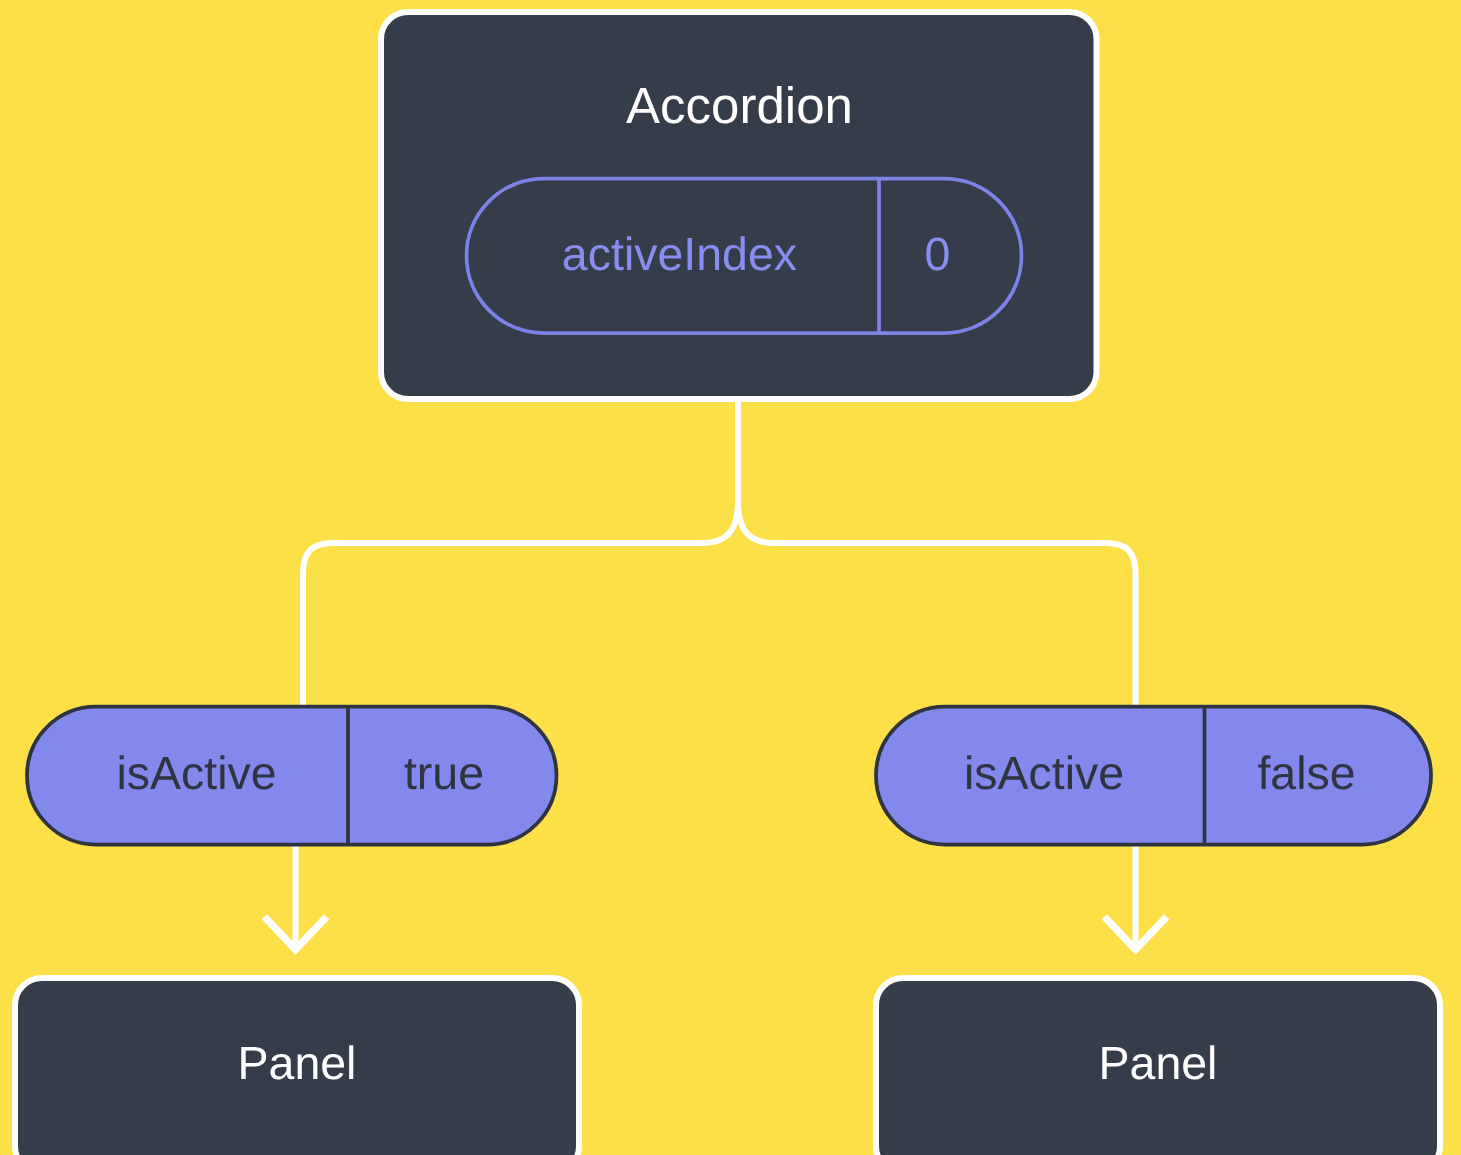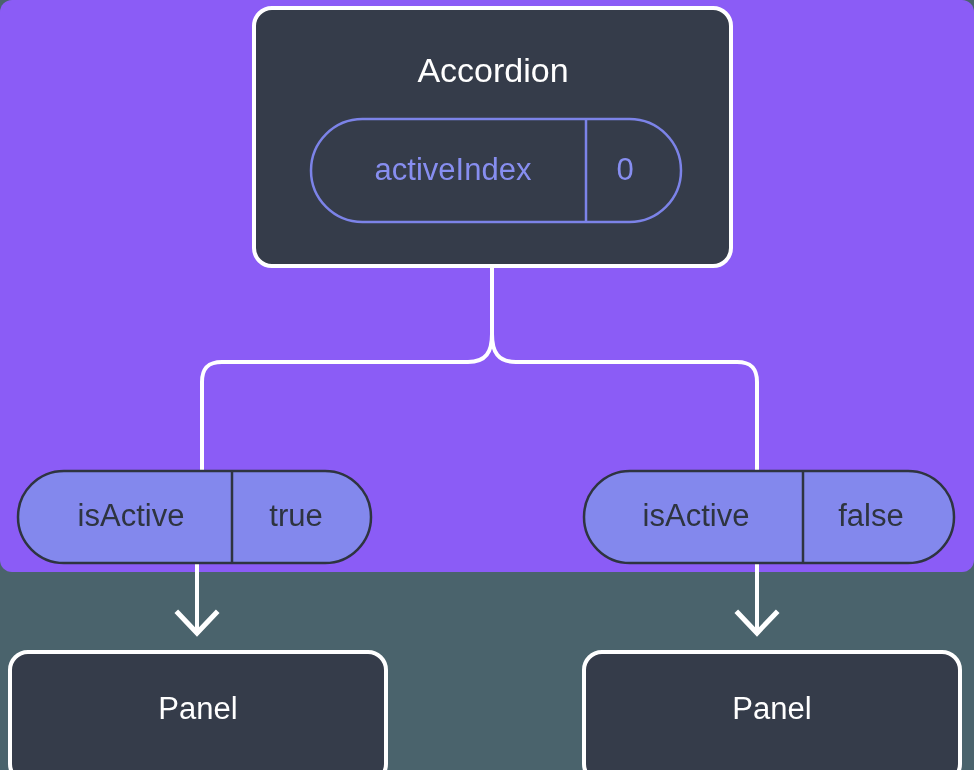--- a/index.html
+++ b/index.html
@@ -10,23 +10,22 @@
   }
   body {
     width: 974px;
     height: 770px;
     overflow: hidden;
     font-family: "Liberation Sans", sans-serif;
   }
   #diagram-root {
     position: relative;
     width: 974px;
-    height: 572px;
-    background: #8b5cf6;
-    border-radius: 12px;
+    height: 770px;
+    background: #fde047;
   }
   svg.canvas {
     position: absolute;
     left: 0;
     top: 0;
     width: 974px;
     height: 770px;
     display: block;
   }
   .node-title {

